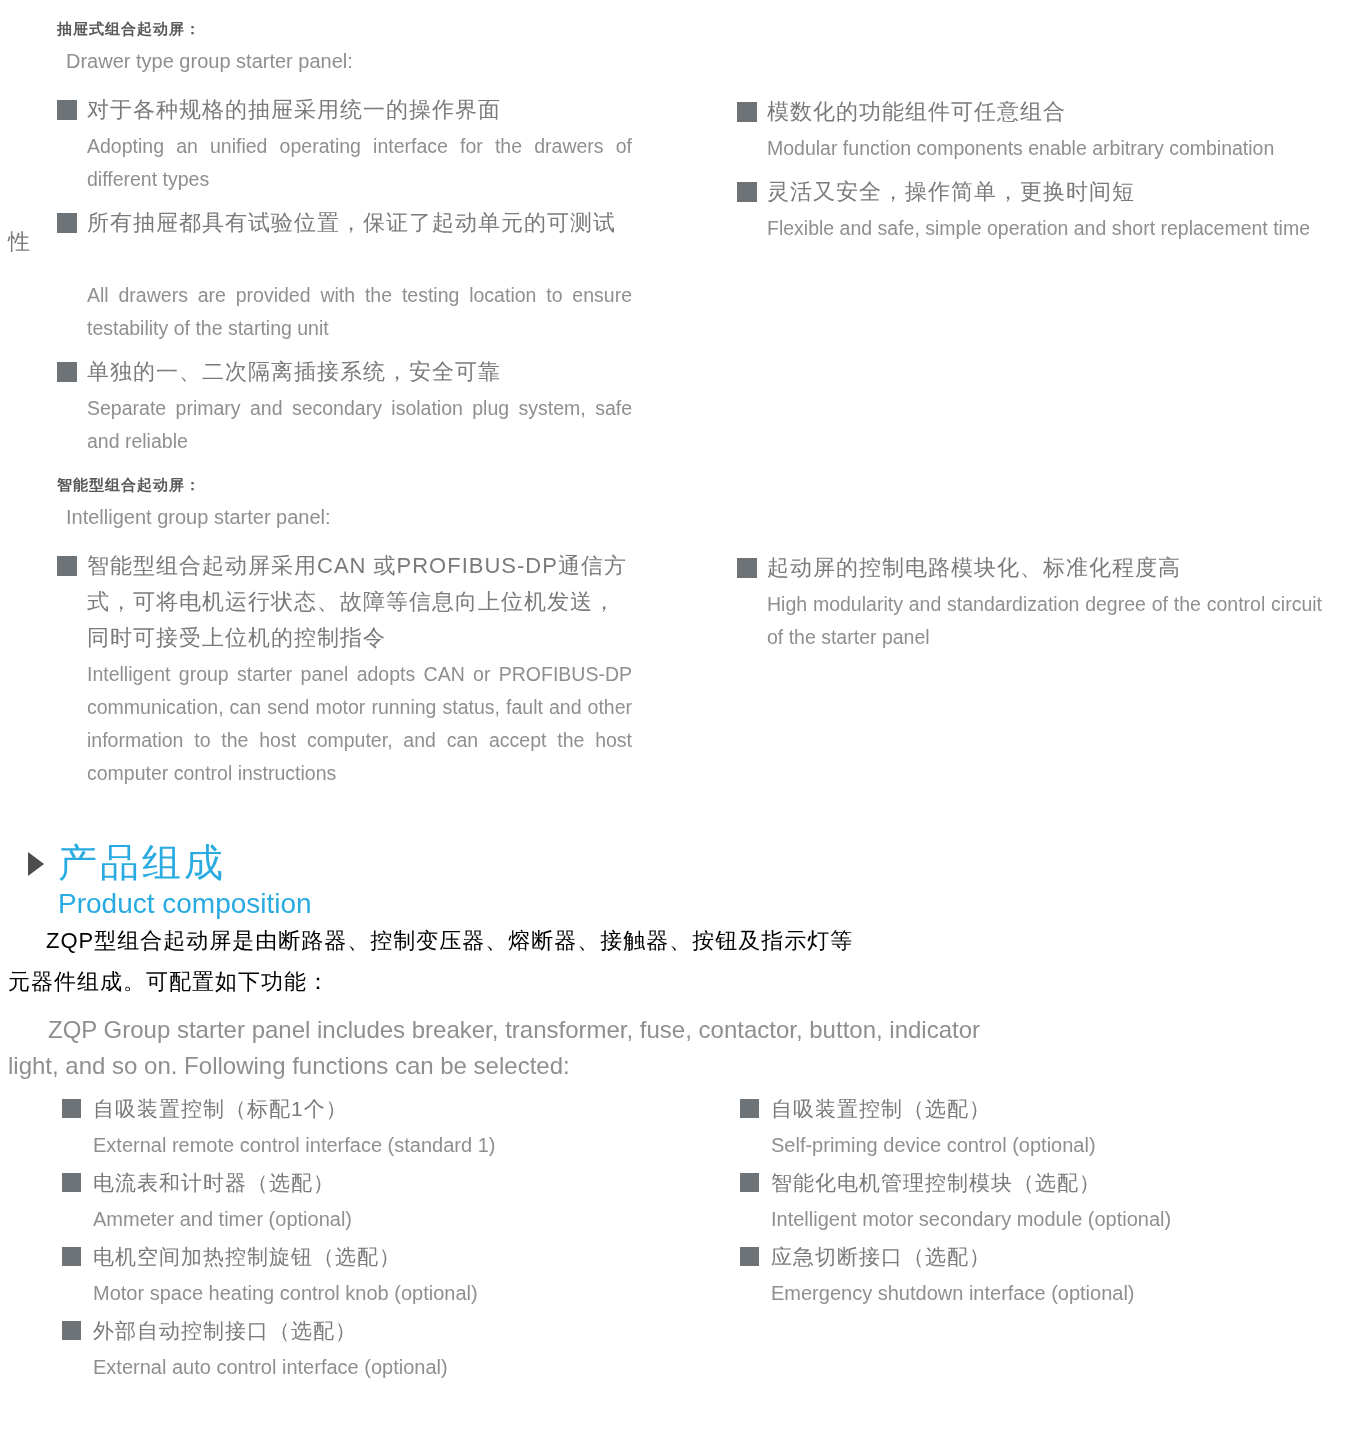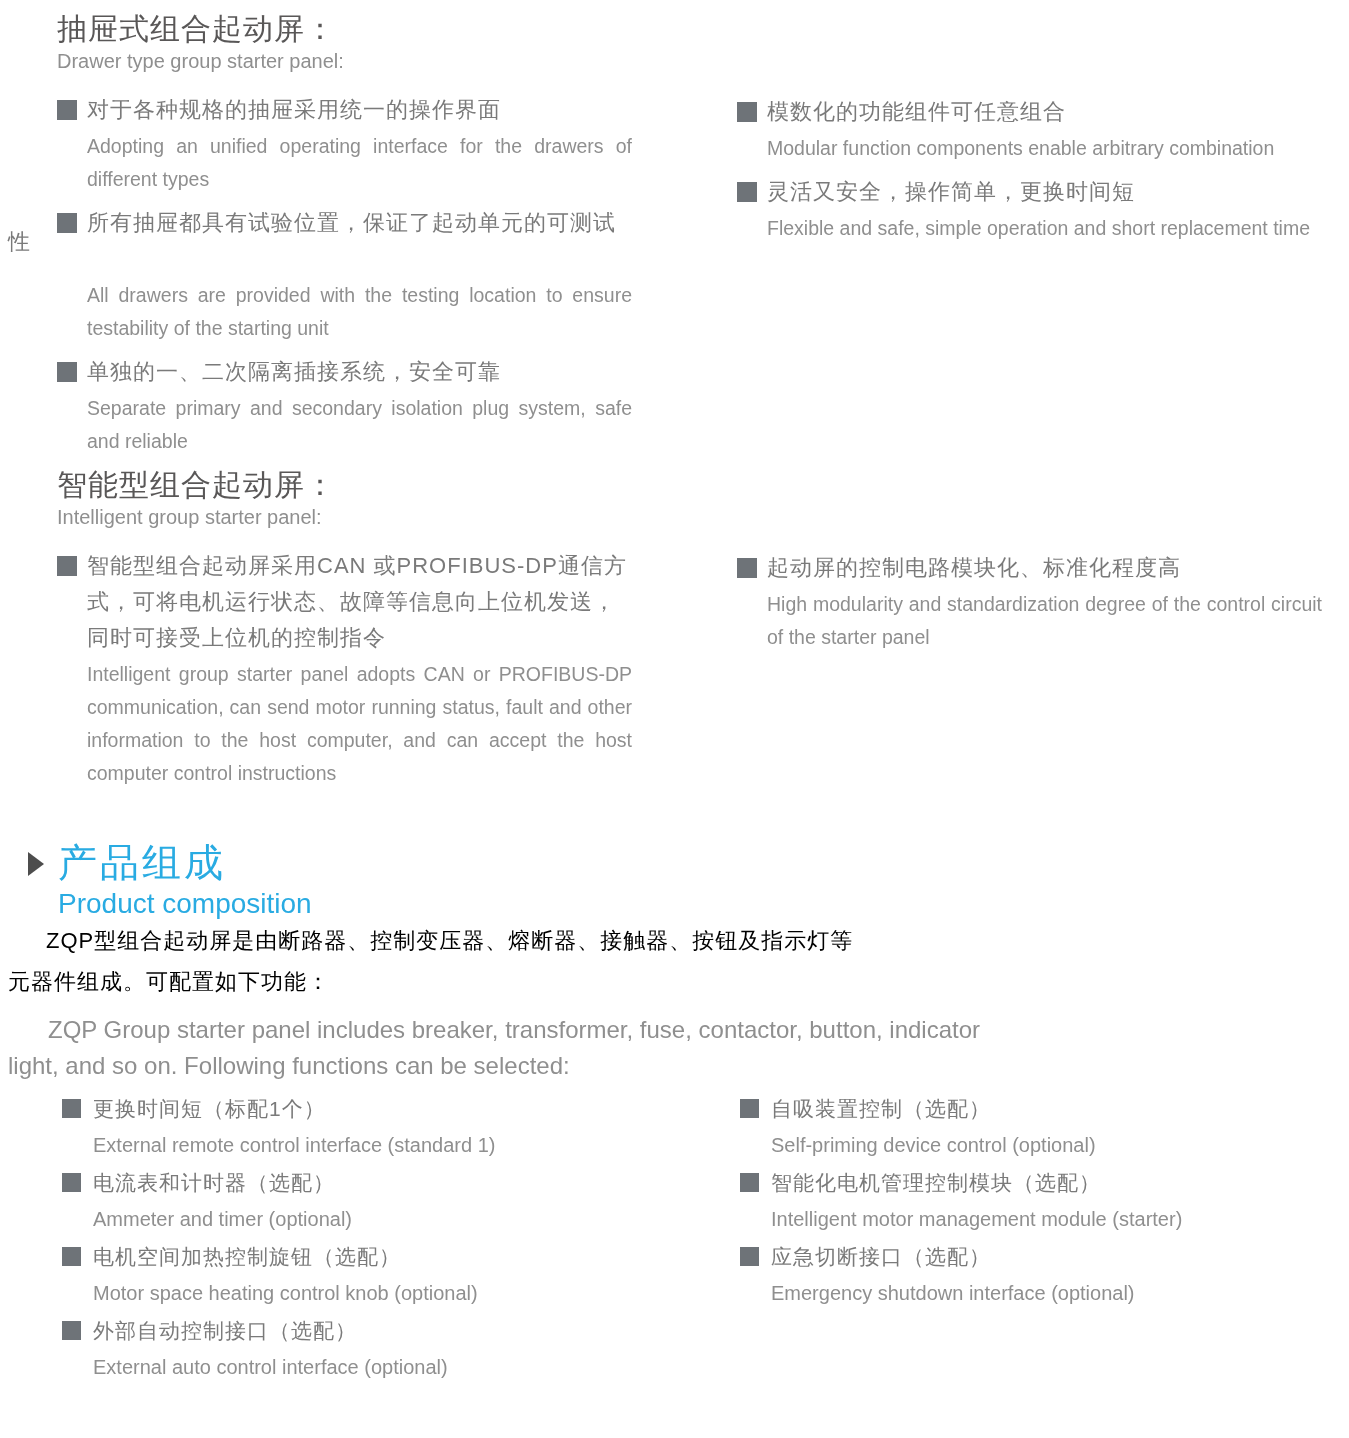--- a/index.html
+++ b/index.html
@@ -10,25 +10,25 @@
     font-family:"Liberation Sans", sans-serif;
     overflow:hidden;
   }
   
   .feature-section { position:absolute; left:0; width:1349px; }
   .col { position:absolute; top:0; }
   .col-left  { left:57px;  width:575px; }
   .col-right { left:737px; width:585px; }
 
   .h-cn {
-    font-size:30px; font-weight:normal; color:#595757;
+    font-size:15px; font-weight:bold; color:#595757;
     letter-spacing:1px; margin:0 0 4px 0; line-height:30px;
   }
   .h-en {
-    font-size:20px; color:#8f8f8f; line-height:26px; margin:0 0 18px 0;
+    font-size:20px; color:#8f8f8f; line-height:26px; margin:0 0 18px 9px;
   }
   .item { display:flex; align-items:flex-start; }
   .sq {
     flex:none; width:20px; height:20px; background:#6e7378;
     margin:8px 10px 0 0;
   }
   .item .txt { flex:1; min-width:0; }
   .cn {
     font-size:22px; color:#7a7a7a; letter-spacing:1px; line-height:36px;
   }
@@ -168,21 +168,21 @@
     <div class="ien ind-en">ZQP Group starter panel includes breaker, transformer, fuse, contactor, button, indicator</div>
     <div class="ien">light, and so on. Following functions can be selected:</div>
   </div>
 
   <section class="opt-section">
     <div class="col opt-left">
 
       <div class="opt-item">
         <span class="sq"></span>
         <div class="txt">
-          <div class="opt-cn">更换时间短（标配1个）</div>
+          <div class="opt-cn">自吸装置控制（标配1个）</div>
           <p class="opt-en">External remote control interface (standard 1)</p>
         </div>
       </div>
 
       <div class="opt-item">
         <span class="sq"></span>
         <div class="txt">
           <div class="opt-cn">电流表和计时器（选配）</div>
           <p class="opt-en">Ammeter and timer (optional)</p>
         </div>
@@ -212,21 +212,21 @@
         <div class="txt">
           <div class="opt-cn">自吸装置控制（选配）</div>
           <p class="opt-en">Self-priming device control (optional)</p>
         </div>
       </div>
 
       <div class="opt-item">
         <span class="sq"></span>
         <div class="txt">
           <div class="opt-cn">智能化电机管理控制模块（选配）</div>
-          <p class="opt-en">Intelligent motor management module (starter)</p>
+          <p class="opt-en">Intelligent motor secondary module (optional)</p>
         </div>
       </div>
 
       <div class="opt-item">
         <span class="sq"></span>
         <div class="txt">
           <div class="opt-cn">应急切断接口（选配）</div>
           <p class="opt-en">Emergency shutdown interface (optional)</p>
         </div>
       </div>

